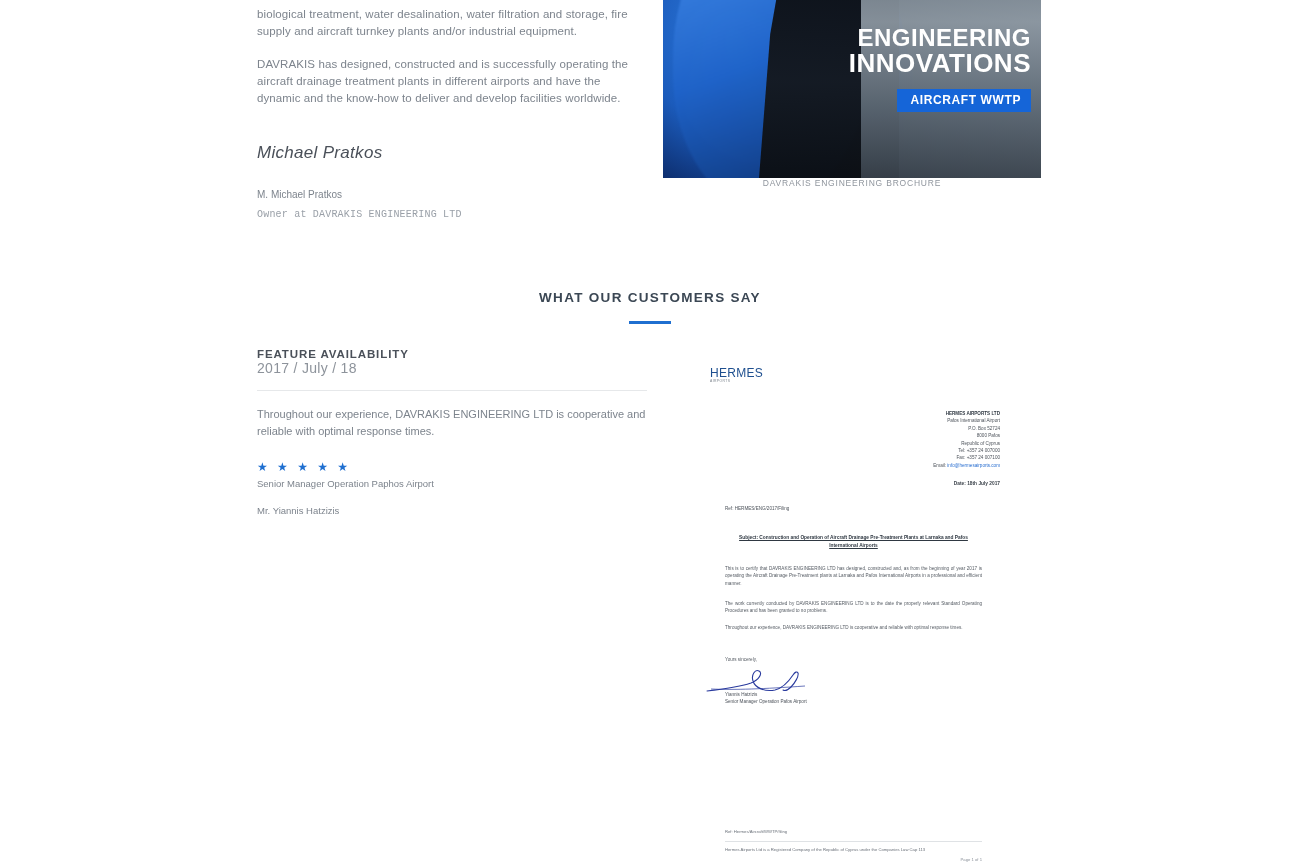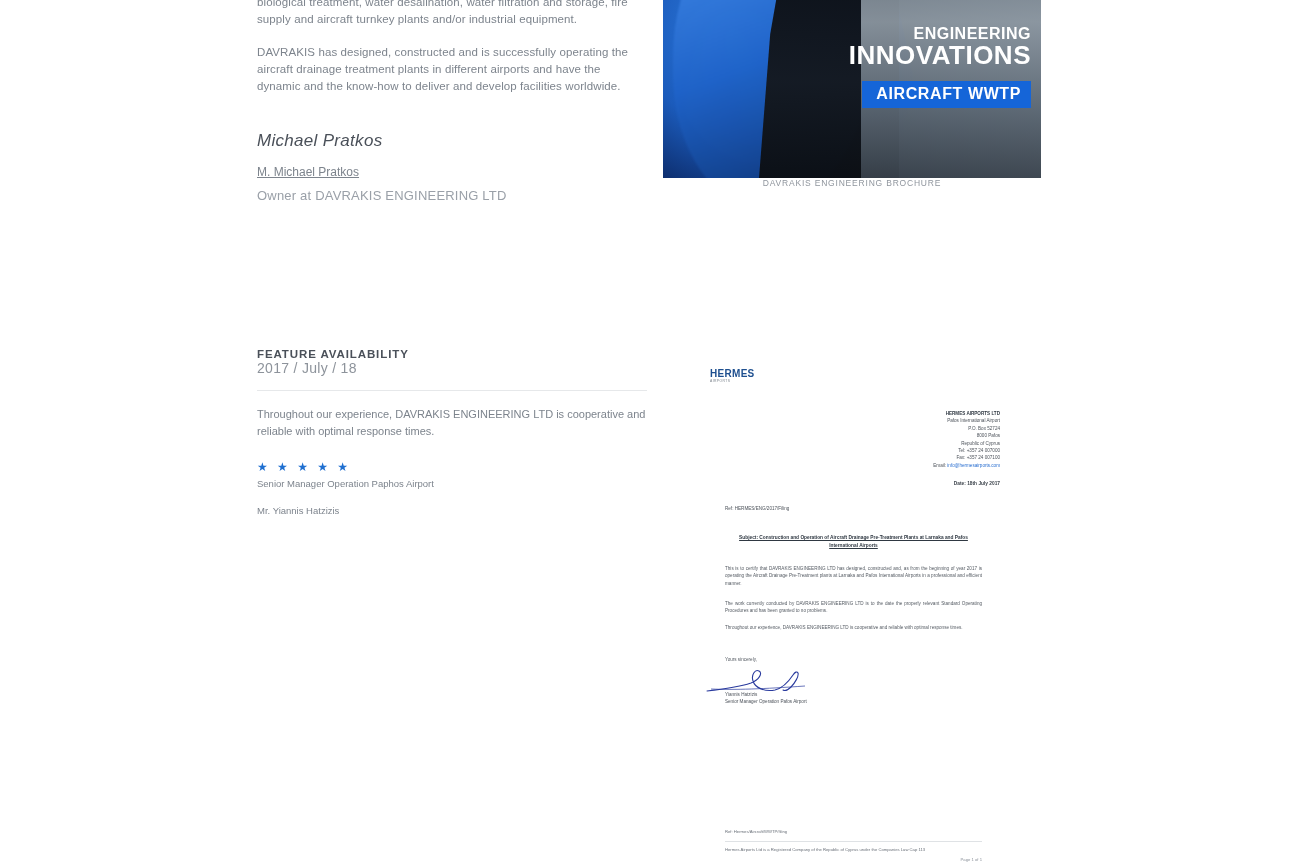--- a/index.html
+++ b/index.html
@@ -15,51 +15,51 @@
     position: relative;
     width: 1300px;
     height: 867px;
     background: #ffffff;
   }
 
   
   .intro-col {
     position: absolute;
     left: 257px;
-    top: 0px;
+    top: 12px;
     width: 375px;
   }
   .intro-p {
     font-size: 11.5px;
     line-height: 17px;
     color: #7d848d;
     margin: 0 0 16px 0;
     letter-spacing: .1px;
   }
   .intro-p.first { margin-top: -6px; }
 
   .signature {
     font-family: Liberation Sans, sans-serif;
     font-style: italic;
     font-size: 17px;
     color: #4a5059;
     margin-top: 36px;
     letter-spacing: .3px;
   }
   .sig-name {
-    font-size: 12px;
+    font-size: 10px;
     color: #7d848d;
-    margin-top: 14px;
-    text-decoration: underline;
+    margin-top: 26px;
   }
   .sig-role {
-    font-size: 13px;
+    font-size: 10px;
     color: #9aa0a8;
     margin-top: 9px;
     letter-spacing: .2px;
+    font-family: Liberation Mono, monospace;
   }
 
   
   .hero-wrap {
     position: absolute;
     left: 663px;
     top: -62px;
     width: 378px;
   }
   .hero {
@@ -114,29 +114,29 @@
     width: 300px;
   }
   .hero-l1, .hero-l2 {
     font-family: "Liberation Sans", sans-serif;
     font-weight: bold;
     color: #ffffff;
     letter-spacing: .5px;
     line-height: 1.02;
     text-transform: uppercase;
   }
-  .hero-l1 { font-size: 16px; }
+  .hero-l1 { font-size: 24px; }
   .hero-l2 { font-size: 26px; }
   .hero-badge {
     margin-top: 12px;
     display: inline-block;
     background: #1565d8;
     color: #ffffff;
     font-weight: bold;
-    font-size: 16px;
+    font-size: 12px;
     letter-spacing: .6px;
     padding: 4px 10px 5px 14px;
     text-transform: uppercase;
   }
   .hero-caption {
     text-align: center;
     font-size: 8.5px;
     letter-spacing: .8px;
     color: #8f959d;
     text-transform: uppercase;
@@ -217,24 +217,24 @@
     color: #555b63;
   }
   .letter-logo {
     position: absolute;
     left: 10px;
     top: 10px;
     width: 44px;
     height: 20px;
   }
   .logo-bird {
-    font-size: 10px;
+    font-size: 12px;
     color: #1e4f8f;
     letter-spacing: .3px;
-    font-weight: bold;
+    font-weight: normal;
   }
   .logo-sub {
     font-size: 3.4px;
     color: #7b838c;
     letter-spacing: .4px;
     margin-top: 1px;
   }
   .letter-head {
     position: absolute;
     right: 0;
@@ -352,20 +352,24 @@
       </div>
       <div class="hero-text">
         <div class="hero-l1">ENGINEERING</div>
         <div class="hero-l2">INNOVATIONS</div>
         <div class="hero-badge">AIRCRAFT WWTP</div>
       </div>
     </div>
     <div class="hero-caption">DAVRAKIS ENGINEERING BROCHURE</div>
   </div>
 
+  <div class="section-head">
+    <div class="section-title">WHAT OUR CUSTOMERS SAY</div>
+    <div class="section-rule"></div>
+  </div>
 
   <div class="testimonial">
     <div class="t-title">FEATURE AVAILABILITY</div>
     <div class="t-date">2017 / July / 18</div>
     <div class="t-divider"></div>
     <div class="t-body">Throughout our experience, DAVRAKIS ENGINEERING LTD is cooperative and reliable with optimal response times.</div>
     <div class="stars">★ ★ ★ ★ ★</div>
     <div class="t-author" style="margin-top:2px">Senior Manager Operation Paphos Airport</div>
     <div class="t-author">Mr. Yiannis Hatzizis</div>
   </div>

